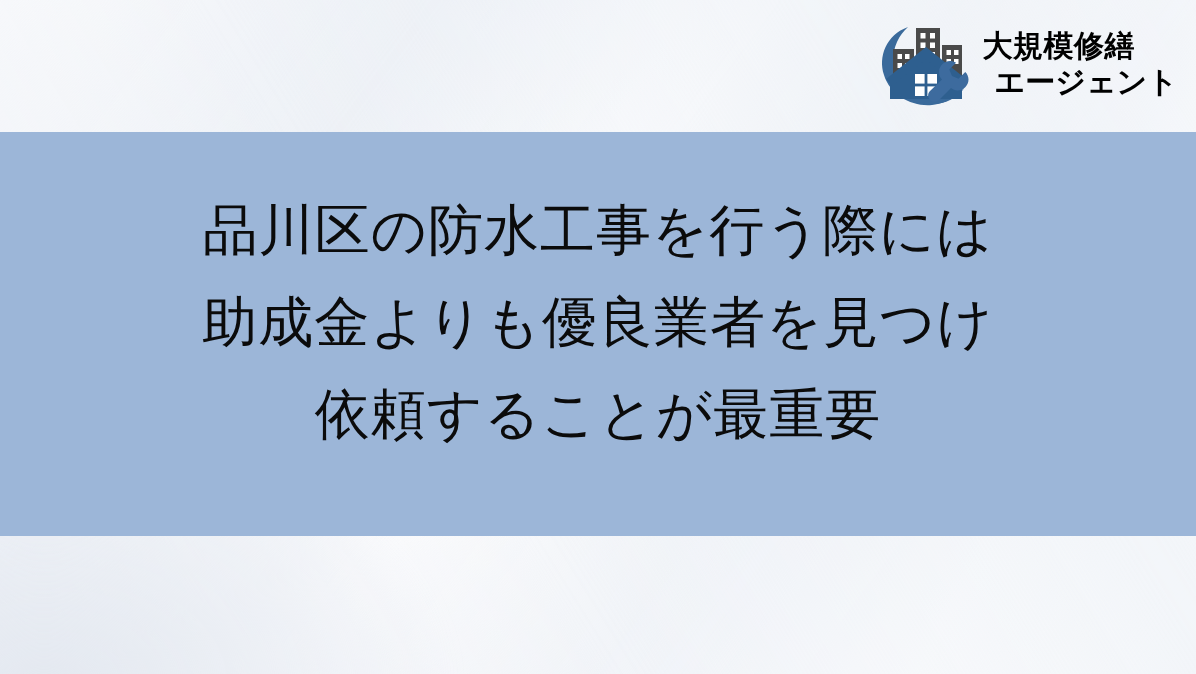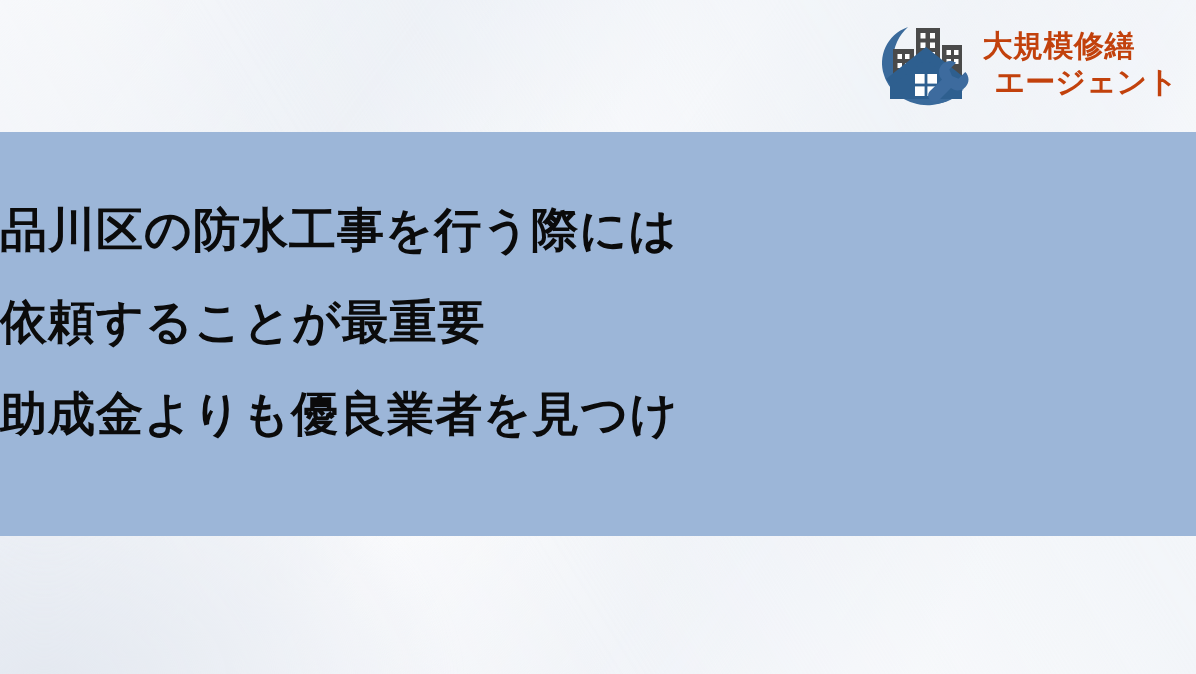--- a/index.html
+++ b/index.html
@@ -74,21 +74,21 @@
     display: flex;
     flex-direction: column;
     line-height: 1.0;
     padding-top: 2px;
   }
   .logo-line {
     font-family: "DejaVu Sans", "Liberation Sans", sans-serif;
     font-weight: 700;
     font-size: 30px;
     letter-spacing: 0.5px;
-    color: #c2410c;
+    color: #000000;
     white-space: nowrap;
   }
   .logo-line.l2 {
     margin-top: 6px;
     letter-spacing: 0px;
     margin-left: 12px;
   }
 
   
   .band {
@@ -97,23 +97,24 @@
     top: 132px;
     width: 1196px;
     height: 404px;
     background: #9cb6d8;
   }
   .headline {
     position: absolute;
     left: 0;
     right: 0;
     top: 52px;
+    text-align: center;
     font-family: "DejaVu Serif", "Liberation Serif", serif;
-    font-weight: 700;
-    font-size: 47px;
+    font-weight: 400;
+    font-size: 55px;
     line-height: 92px;
     color: #0b0b0b;
     letter-spacing: 1px;
     white-space: nowrap;
   }
   .headline-line { display: block; }
 </style>
 </head>
 <body>
 
@@ -170,18 +171,18 @@
 
     <div class="logo-text">
       <span class="logo-line l1">大規模修繕</span>
       <span class="logo-line l2">エージェント</span>
     </div>
   </div>
 
   <div class="band">
     <div class="headline">
       <span class="headline-line">品川区の防水工事を行う際には</span>
+      <span class="headline-line">助成金よりも優良業者を見つけ</span>
       <span class="headline-line">依頼することが最重要</span>
-      <span class="headline-line">助成金よりも優良業者を見つけ</span>
     </div>
   </div>
 
 </div>
 
 </body></html>

